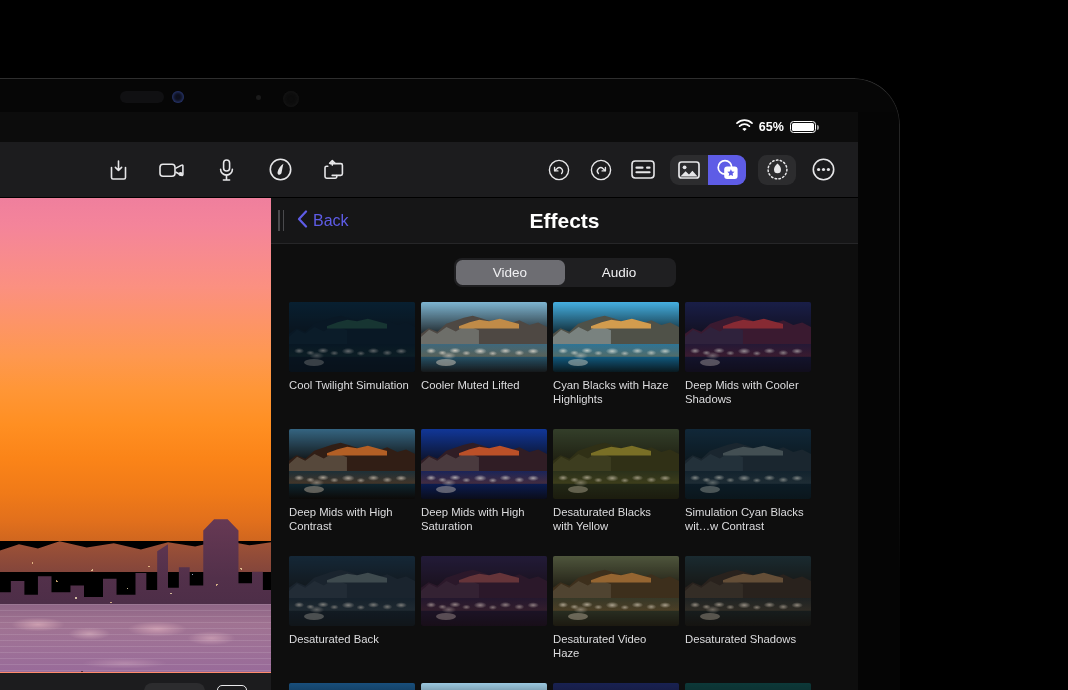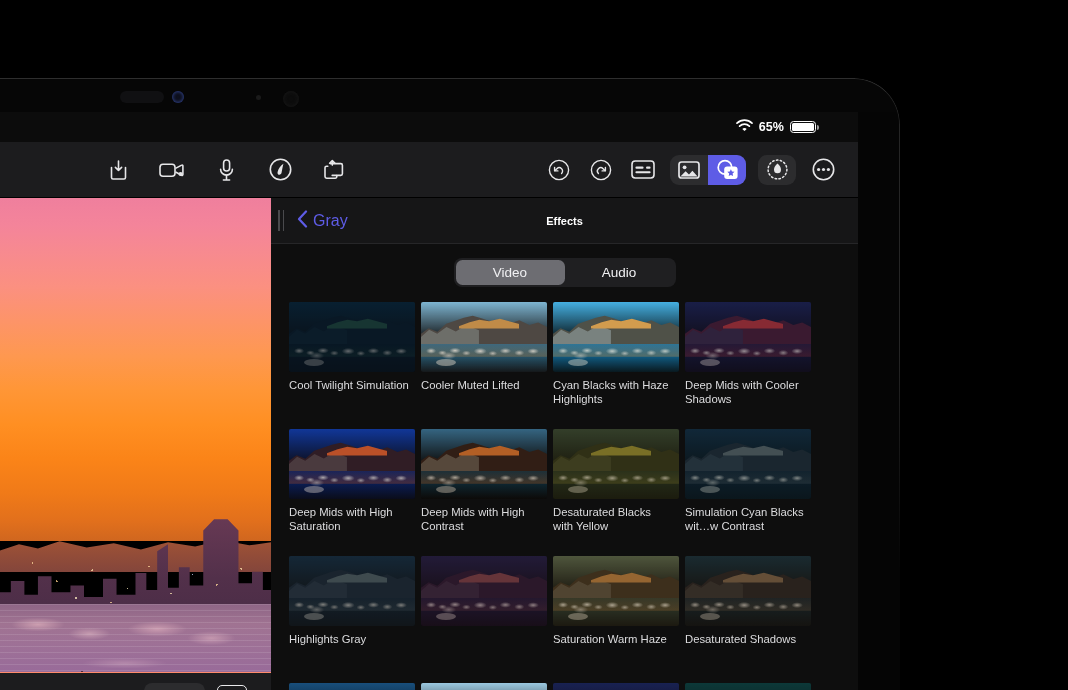--- a/index.html
+++ b/index.html
@@ -177,21 +177,21 @@
   }
   #grabber{position:absolute;left:7px;top:12px;width:8px;height:21px;
     display:flex;gap:3px;}
   #grabber i{width:1.6px;height:100%;background:#4a4a4d;display:block;}
   #backbtn{
     display:flex;align-items:center;gap:5px;margin-left:26px;
     color:#5e5ce6;font-size:16px;
   }
   #panel-title{
     position:absolute;left:0;right:0;text-align:center;
-    color:#fff;font-size:11px;font-weight:700;pointer-events:none;
+    color:#fff;font-size:21px;font-weight:700;pointer-events:none;
   }
   #segmented{
     margin:14px auto 0;width:222px;height:29px;background:#1f1f21;
     border-radius:8px;display:flex;padding:2px;box-sizing:border-box;
   }
   #segmented .s{
     flex:1;display:flex;align-items:center;justify-content:center;
     color:#f0f0f2;font-size:13.5px;border-radius:6.5px;
   }
   #segmented .s.on{background:#6d6d72;}
@@ -401,21 +401,21 @@
         <div id="grabber">
             <i></i>
             <i></i>
           </div>
         <div id="backbtn">
           <span>
             <svg width="11" height="18" viewBox="0 0 11 18" fill="none">
               <path d="M9 1.5L2 9l7 7.5" stroke="currentColor" stroke-width="2.2" stroke-linecap="round" stroke-linejoin="round"></path>
             </svg>
           </span>
-          <span>Gray</span>
+          <span>Back</span>
         </div>
         <div id="panel-title">Effects</div>
       </div>
 
       <div id="segmented">
         <div class="s on">Video</div>
         <div class="s">Audio</div>
       </div>
 
       <div id="grid">
@@ -470,48 +470,48 @@
               <div class="twater" style="background:linear-gradient(to bottom,#111a3a,rgba(0,0,0,0.35))"></div>
               <div class="trefl" style="background:linear-gradient(to bottom,#4a1e2a,#c0372e)"></div>
               <div class="trocks"></div>
               <div class="tbigrock"></div>
               <div class="tgrade" style="background:rgba(30,20,60,0.35)"></div>
             </div>
             <div class="cap">Deep Mids with Cooler Shadows</div>
           </div>
           <div class="cell">
             <div class="thumb">
+              <div class="tsky" style="background:linear-gradient(to bottom,#3f7fa6,rgba(0,0,0,0.25))"></div>
+              <div class="tmtn" style="background:#3a251c"></div>
+              <div class="tmtn2" style="background:#6a5a4c"></div>
+              <div class="tlit" style="background:#e07830"></div>
+              <div class="twater" style="background:linear-gradient(to bottom,#0f4a66,rgba(0,0,0,0.35))"></div>
+              <div class="trefl" style="background:linear-gradient(to bottom,#3a251c,#e07830)"></div>
+              <div class="trocks"></div>
+              <div class="tbigrock"></div>
+              <div class="tgrade" style="background:rgba(20,10,0,0.22)"></div>
+            </div>
+            <div class="cap">Deep Mids with High Contrast</div>
+          </div>
+          <div class="cell">
+            <div class="thumb">
               <div class="tsky" style="background:linear-gradient(to bottom,#1340a8,rgba(0,0,0,0.25))"></div>
               <div class="tmtn" style="background:#3a2018"></div>
               <div class="tmtn2" style="background:#5a4438"></div>
               <div class="tlit" style="background:#e8601c"></div>
               <div class="twater" style="background:linear-gradient(to bottom,#0c2f86,rgba(0,0,0,0.35))"></div>
               <div class="trefl" style="background:linear-gradient(to bottom,#3a2018,#e8601c)"></div>
               <div class="trocks"></div>
               <div class="tbigrock"></div>
               <div class="tgrade" style="background:rgba(10,20,90,0.20)"></div>
             </div>
             <div class="cap">Deep Mids with High Saturation</div>
           </div>
           <div class="cell">
             <div class="thumb">
-              <div class="tsky" style="background:linear-gradient(to bottom,#3f7fa6,rgba(0,0,0,0.25))"></div>
-              <div class="tmtn" style="background:#3a251c"></div>
-              <div class="tmtn2" style="background:#6a5a4c"></div>
-              <div class="tlit" style="background:#e07830"></div>
-              <div class="twater" style="background:linear-gradient(to bottom,#0f4a66,rgba(0,0,0,0.35))"></div>
-              <div class="trefl" style="background:linear-gradient(to bottom,#3a251c,#e07830)"></div>
-              <div class="trocks"></div>
-              <div class="tbigrock"></div>
-              <div class="tgrade" style="background:rgba(20,10,0,0.22)"></div>
-            </div>
-            <div class="cap">Deep Mids with High Contrast</div>
-          </div>
-          <div class="cell">
-            <div class="thumb">
               <div class="tsky" style="background:linear-gradient(to bottom,#2f4036,rgba(0,0,0,0.25))"></div>
               <div class="tmtn" style="background:#2a2a18"></div>
               <div class="tmtn2" style="background:#3e3e26"></div>
               <div class="tlit" style="background:#9a8a30"></div>
               <div class="twater" style="background:linear-gradient(to bottom,#1c2c24,rgba(0,0,0,0.35))"></div>
               <div class="trefl" style="background:linear-gradient(to bottom,#2a2a18,#9a8a30)"></div>
               <div class="trocks"></div>
               <div class="tbigrock"></div>
               <div class="tgrade" style="background:rgba(60,60,20,0.35)"></div>
             </div>
@@ -536,21 +536,21 @@
               <div class="tsky" style="background:linear-gradient(to bottom,#132b40,rgba(0,0,0,0.25))"></div>
               <div class="tmtn" style="background:#1d2630"></div>
               <div class="tmtn2" style="background:#2b343e"></div>
               <div class="tlit" style="background:#5e6a6a"></div>
               <div class="twater" style="background:linear-gradient(to bottom,#0e1c2a,rgba(0,0,0,0.35))"></div>
               <div class="trefl" style="background:linear-gradient(to bottom,#1d2630,#5e6a6a)"></div>
               <div class="trocks"></div>
               <div class="tbigrock"></div>
               <div class="tgrade" style="background:rgba(25,35,45,0.45)"></div>
             </div>
-            <div class="cap">Highlights Gray</div>
+            <div class="cap">Desaturated Back</div>
           </div>
           <div class="cell">
             <div class="thumb">
               <div class="tsky" style="background:linear-gradient(to bottom,#1b2040,rgba(0,0,0,0.25))"></div>
               <div class="tmtn" style="background:#2a1c28"></div>
               <div class="tmtn2" style="background:#3a2c38"></div>
               <div class="tlit" style="background:#8a4a42"></div>
               <div class="twater" style="background:linear-gradient(to bottom,#151a34,rgba(0,0,0,0.35))"></div>
               <div class="trefl" style="background:linear-gradient(to bottom,#2a1c28,#8a4a42)"></div>
               <div class="trocks"></div>
@@ -563,21 +563,21 @@
               <div class="tsky" style="background:linear-gradient(to bottom,#53614a,rgba(0,0,0,0.25))"></div>
               <div class="tmtn" style="background:#3a2a1c"></div>
               <div class="tmtn2" style="background:#55483a"></div>
               <div class="tlit" style="background:#b8783a"></div>
               <div class="twater" style="background:linear-gradient(to bottom,#2a4038,rgba(0,0,0,0.35))"></div>
               <div class="trefl" style="background:linear-gradient(to bottom,#3a2a1c,#b8783a)"></div>
               <div class="trocks"></div>
               <div class="tbigrock"></div>
               <div class="tgrade" style="background:rgba(70,60,30,0.30)"></div>
             </div>
-            <div class="cap">Saturation Warm Haze</div>
+            <div class="cap">Desaturated Video Haze</div>
           </div>
           <div class="cell">
             <div class="thumb">
               <div class="tsky" style="background:linear-gradient(to bottom,#12303e,rgba(0,0,0,0.25))"></div>
               <div class="tmtn" style="background:#2a2220"></div>
               <div class="tmtn2" style="background:#3c342e"></div>
               <div class="tlit" style="background:#8a6a4a"></div>
               <div class="twater" style="background:linear-gradient(to bottom,#0e2630,rgba(0,0,0,0.35))"></div>
               <div class="trefl" style="background:linear-gradient(to bottom,#2a2220,#8a6a4a)"></div>
               <div class="trocks"></div>

